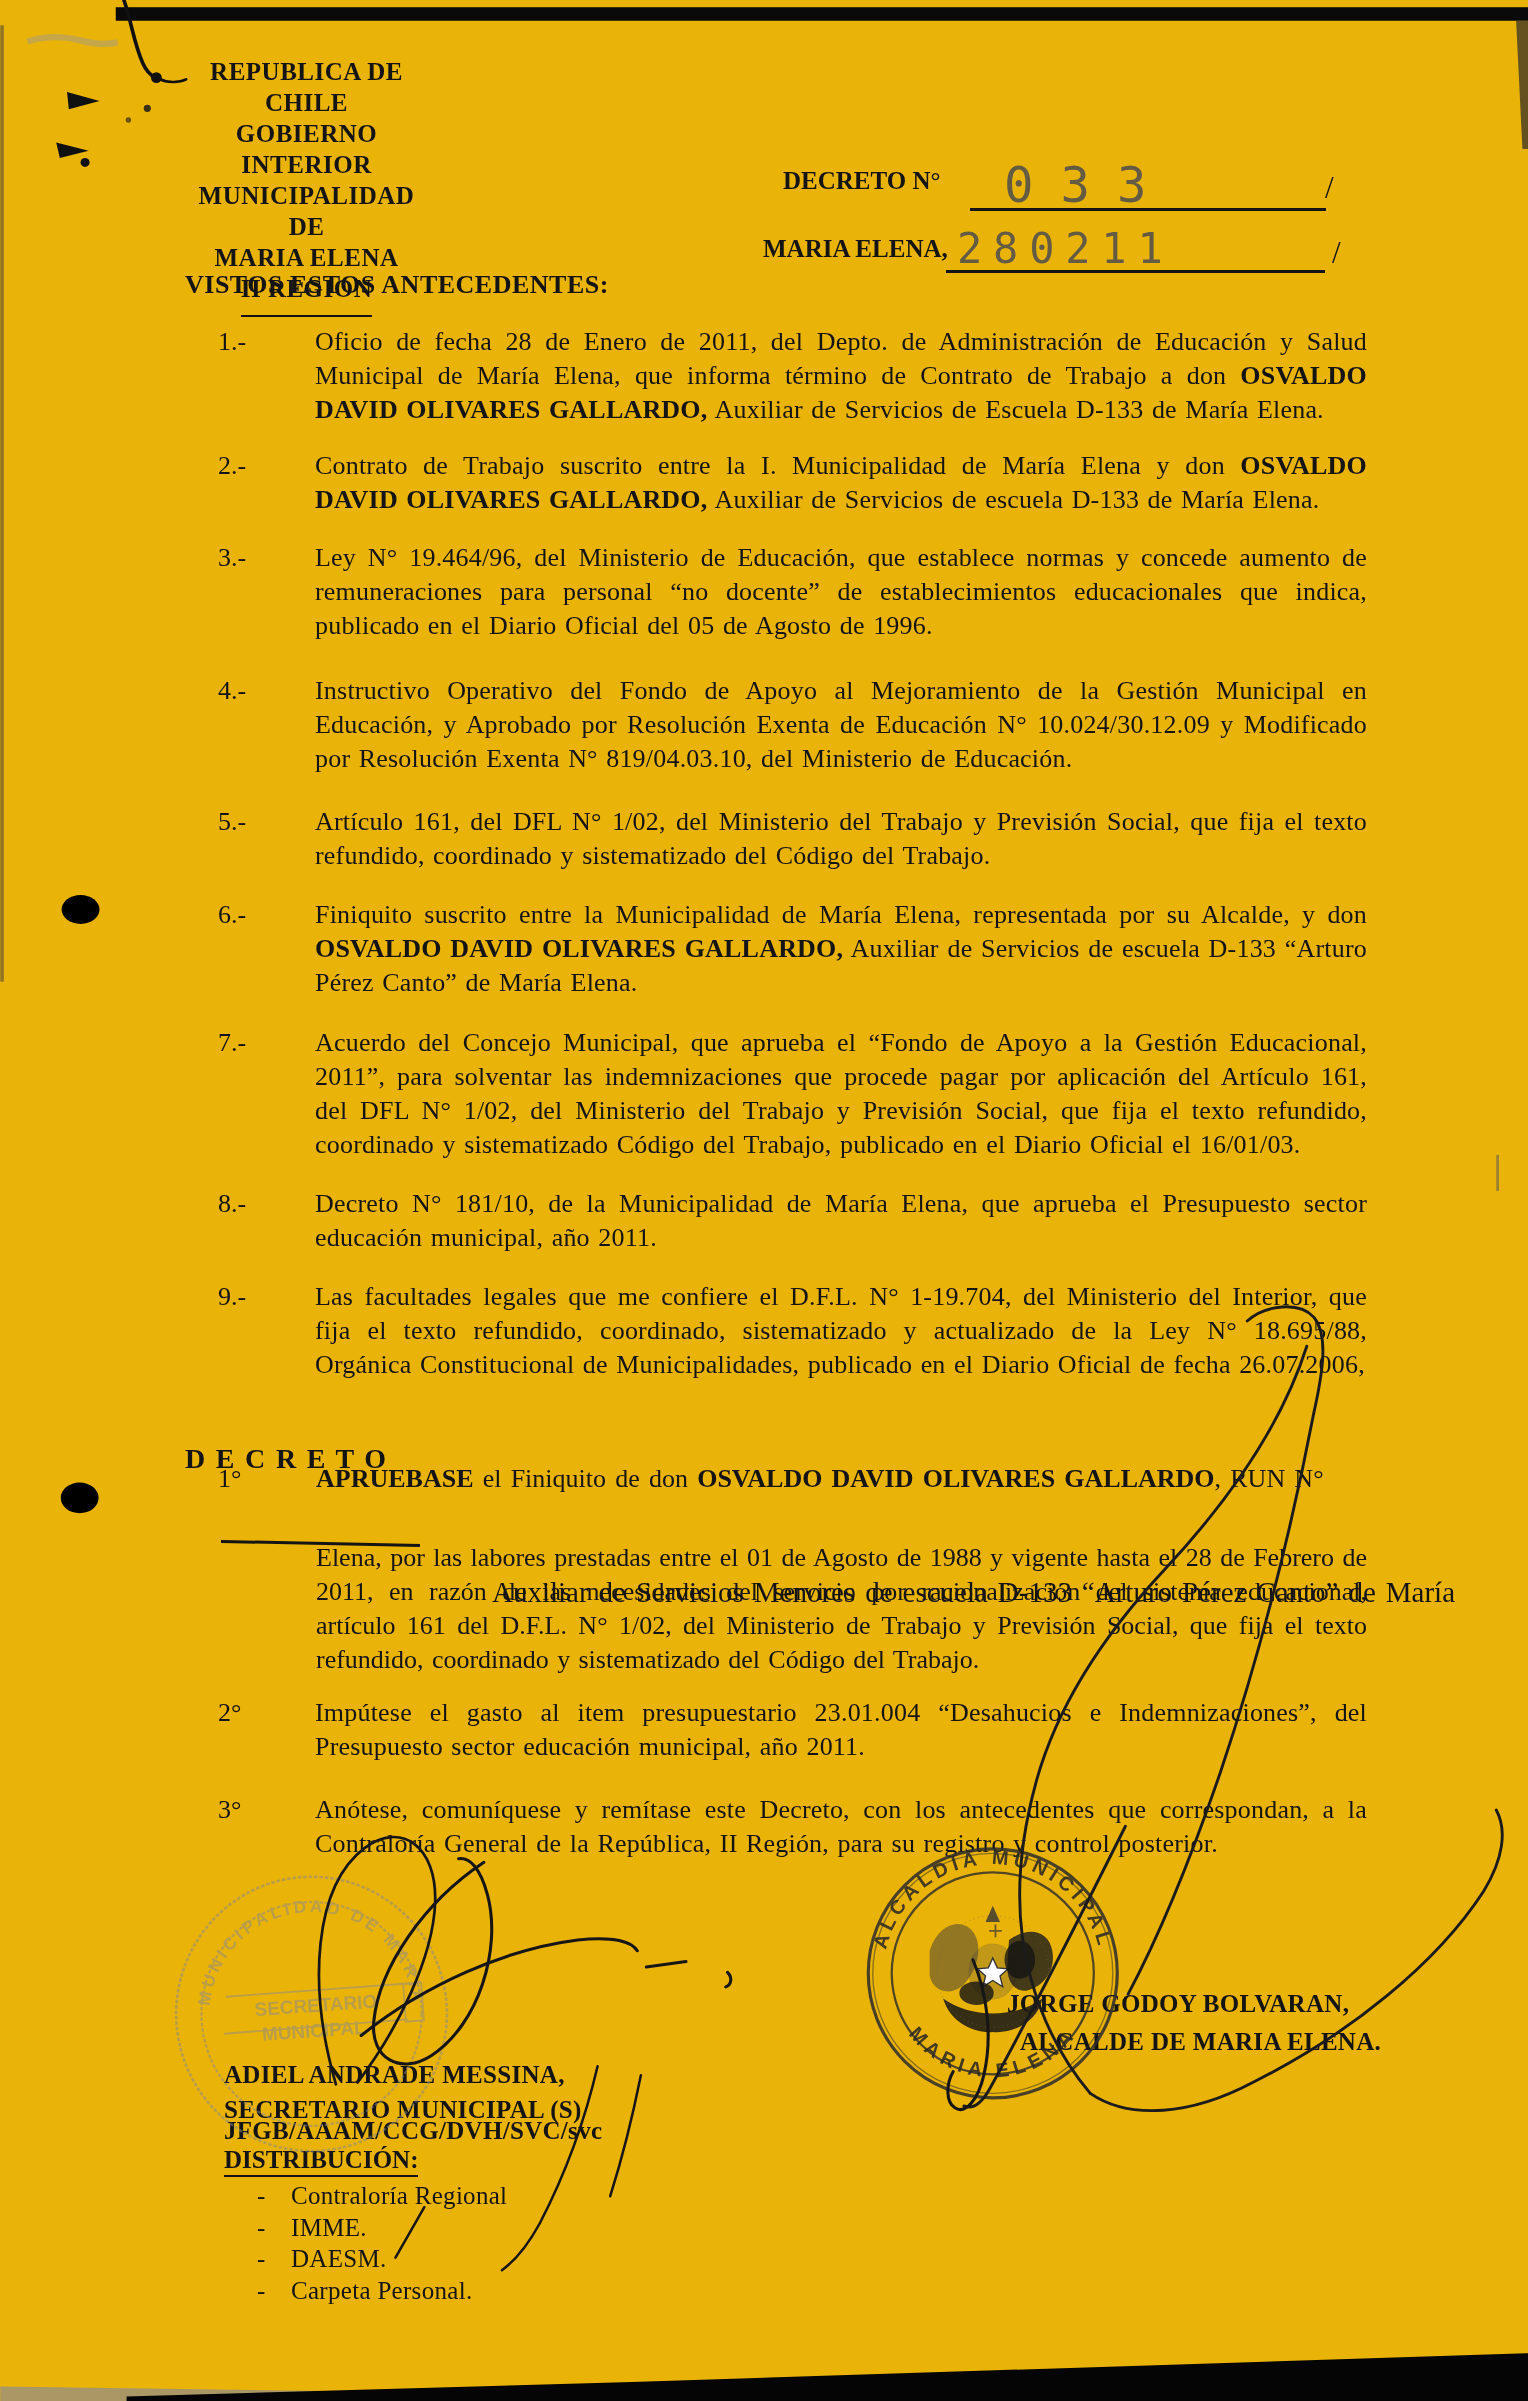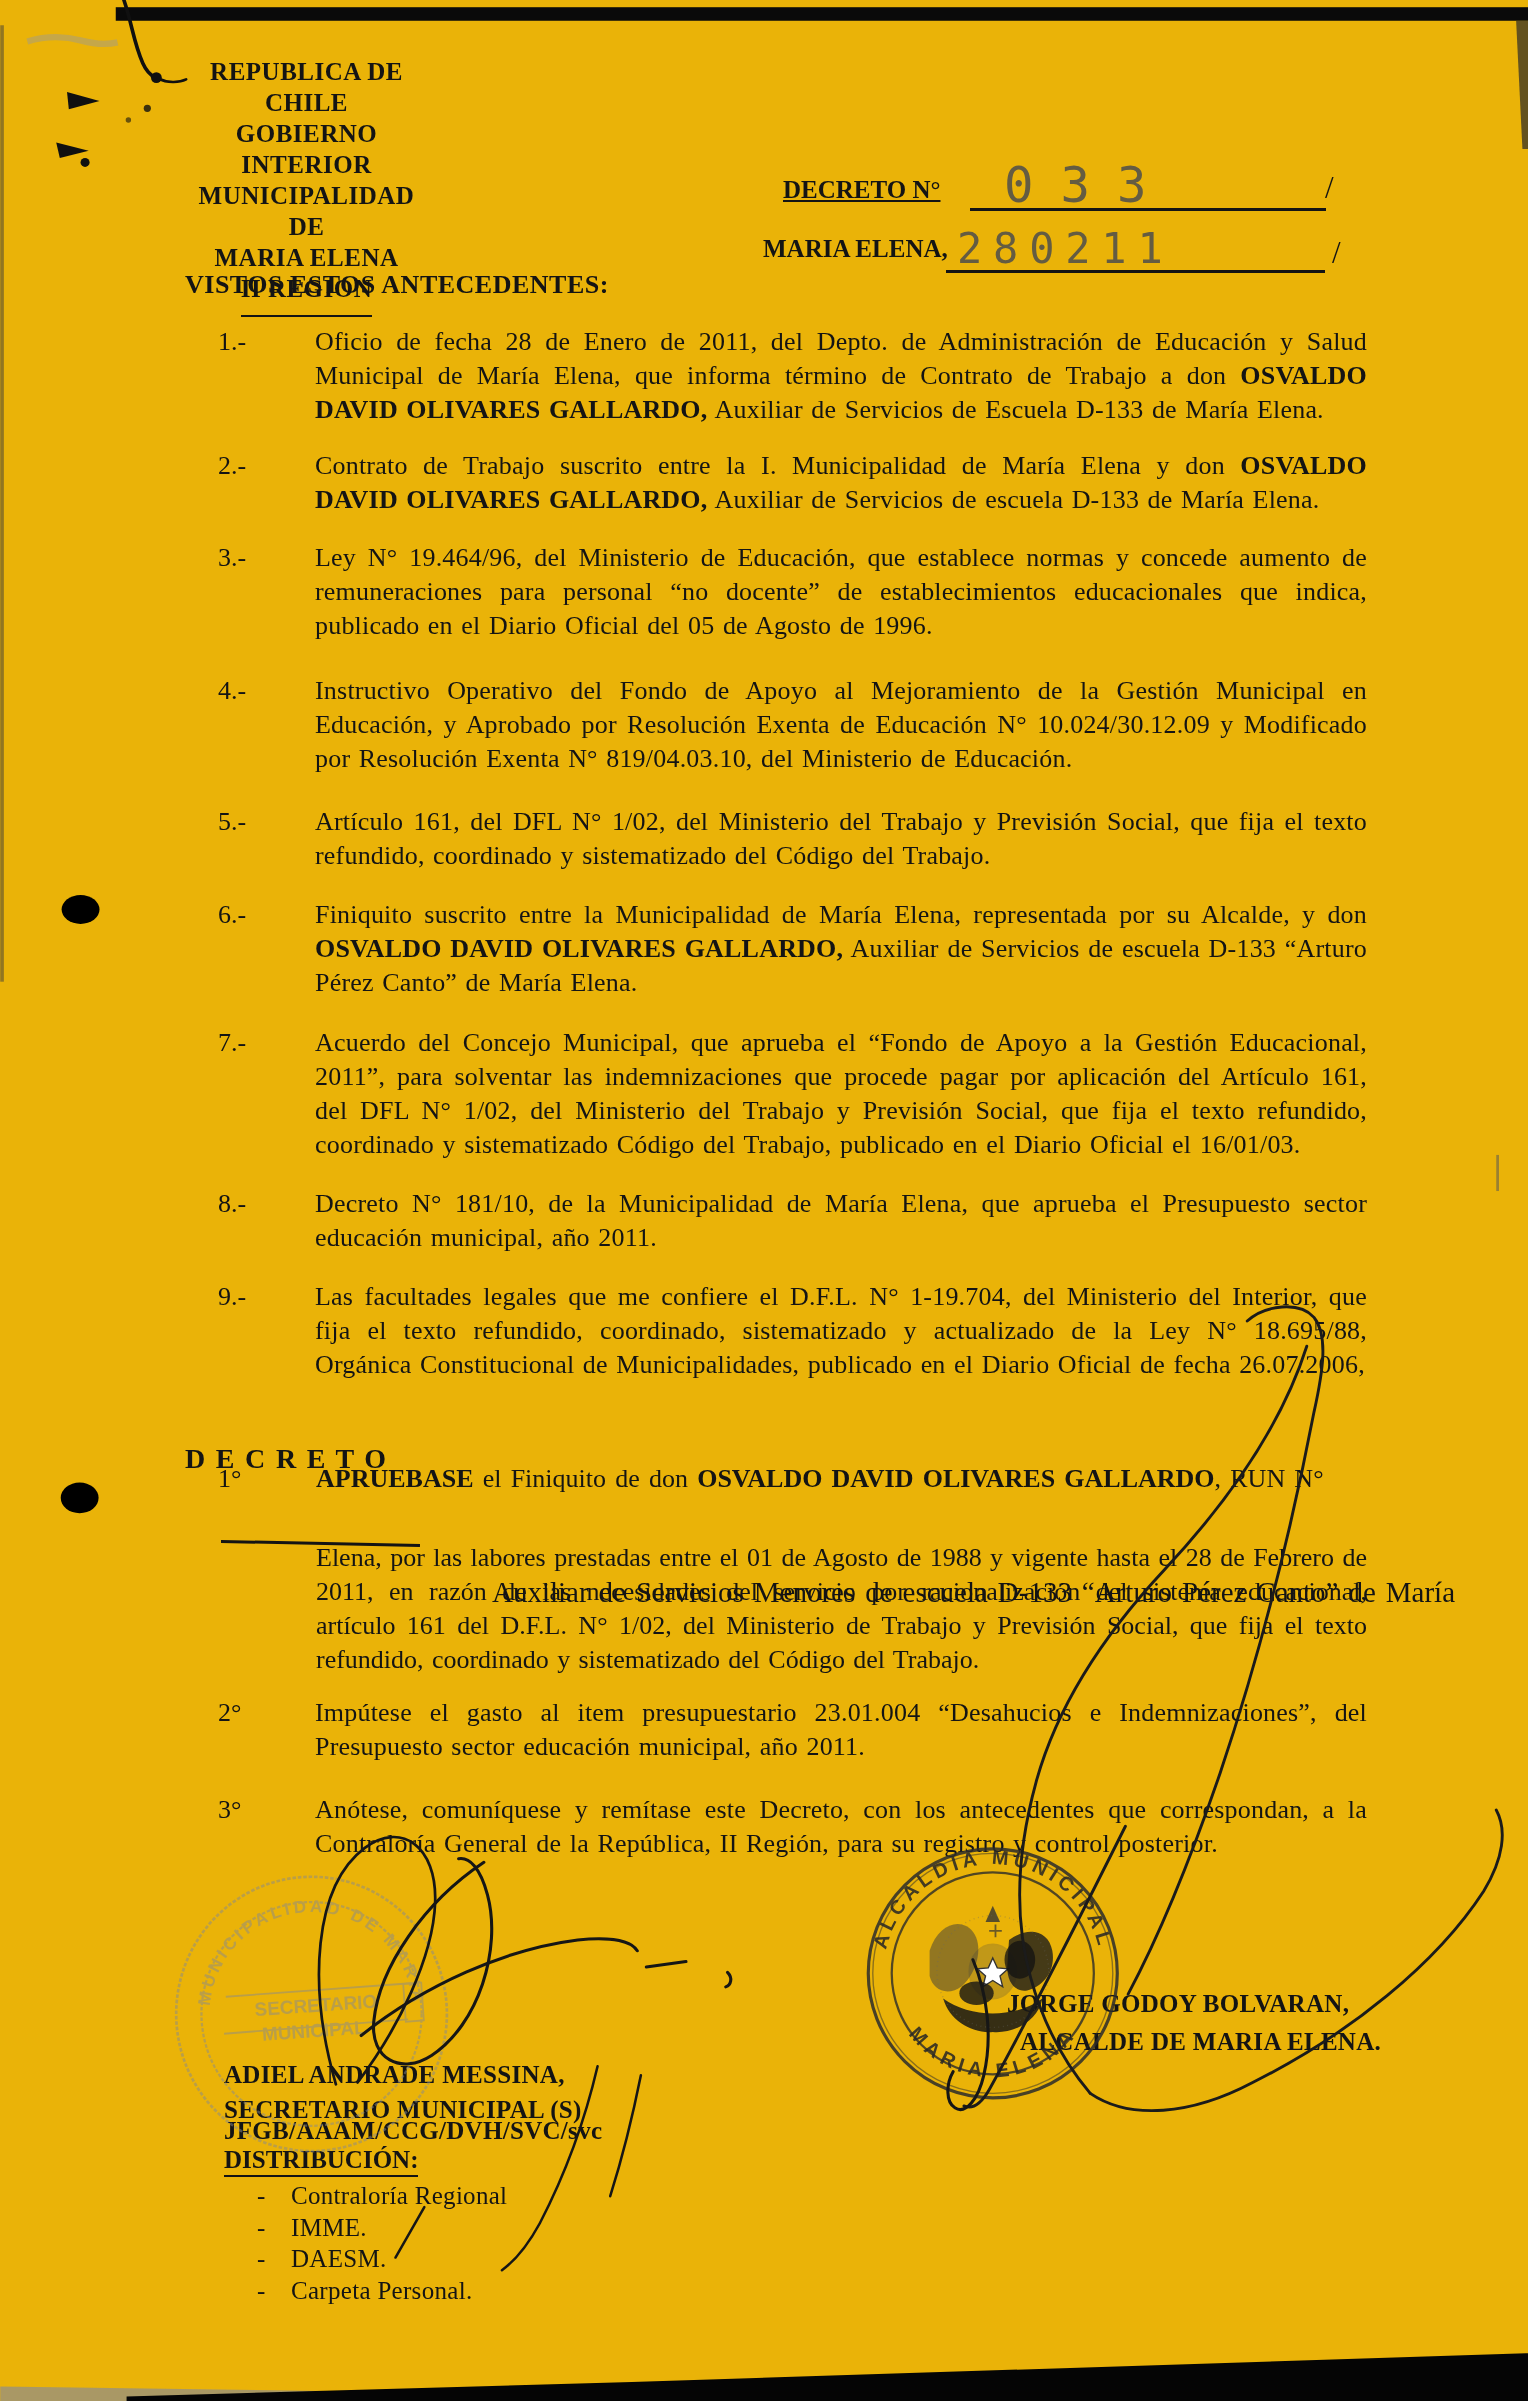--- a/index.html
+++ b/index.html
@@ -37,21 +37,21 @@
 <div id="page">
 
   <div class="abs lh">
     <div>REPUBLICA DE CHILE</div>
     <div>GOBIERNO  INTERIOR</div>
     <div>MUNICIPALIDAD DE</div>
     <div>MARIA ELENA</div>
     <div><span class="ul">II REGION</span></div>
   </div>
 
-  <div class="abs hlabel" style="left:783px;top:176px;text-decoration:underline;">DECRETO N°</div>
+  <div class="abs hlabel" style="left:783px;top:167px;">DECRETO N°</div>
   <div class="abs rule" style="left:970px;top:208px;width:356px;"></div>
   <div class="abs stampnum" style="left:1004px;top:157px;font-size:49px;letter-spacing:27px;text-align:right;">033</div>
   <div class="abs slash" style="left:1325px;top:170px;">/</div>
 
   <div class="abs hlabel" style="left:763px;top:235px;">MARIA ELENA,</div>
   <div class="abs rule" style="left:946px;top:270px;width:379px;"></div>
   <div class="abs stampnum" style="left:957px;top:224px;font-size:42px;letter-spacing:10.8px;">280211</div>
   <div class="abs slash" style="left:1332px;top:235px;">/</div>
 
   <div class="abs vistos">VISTOS ESTOS ANTECEDENTES:</div>

